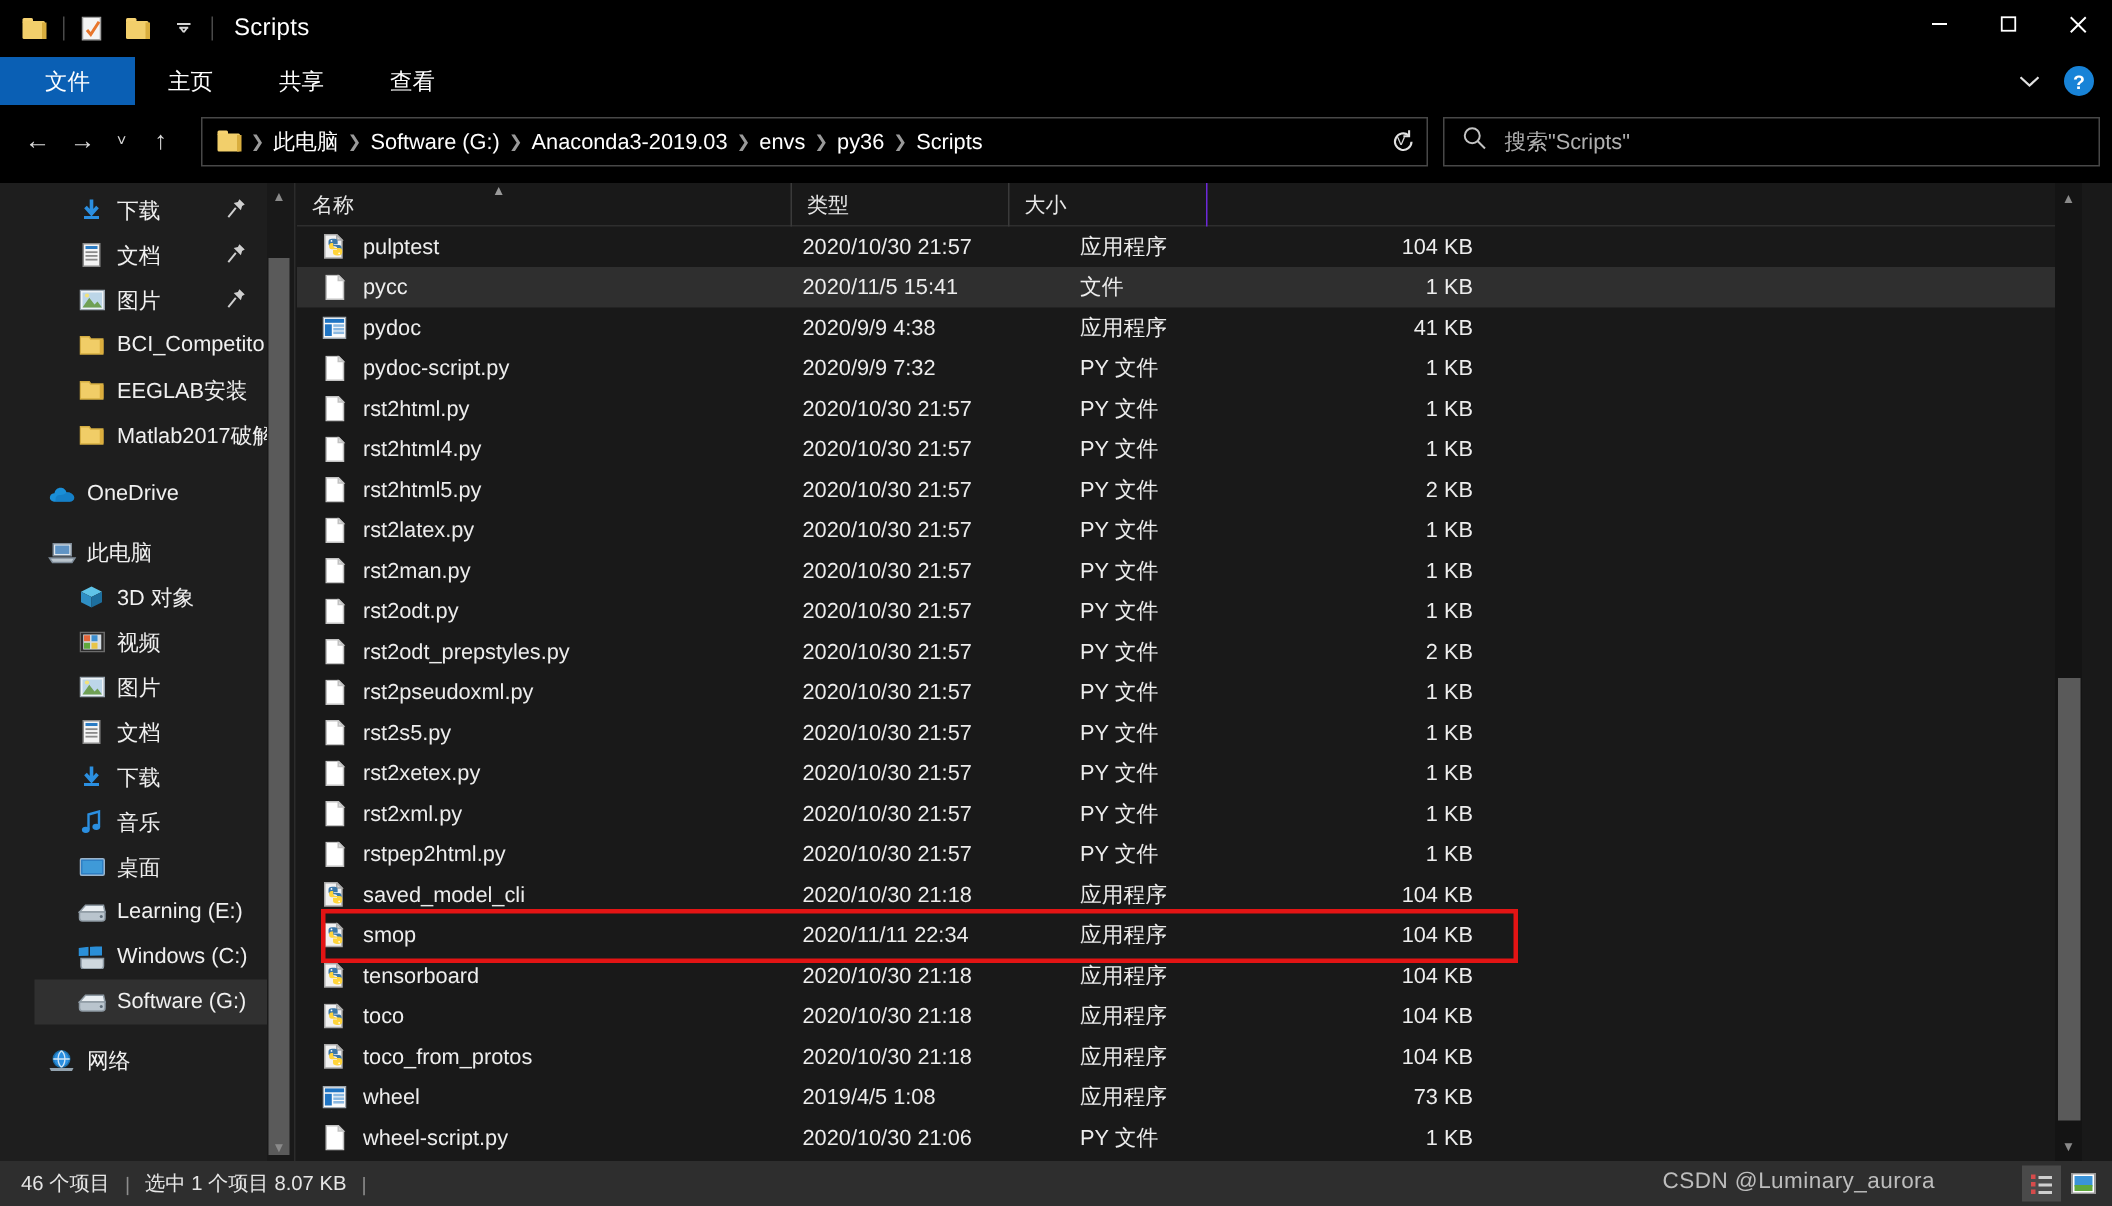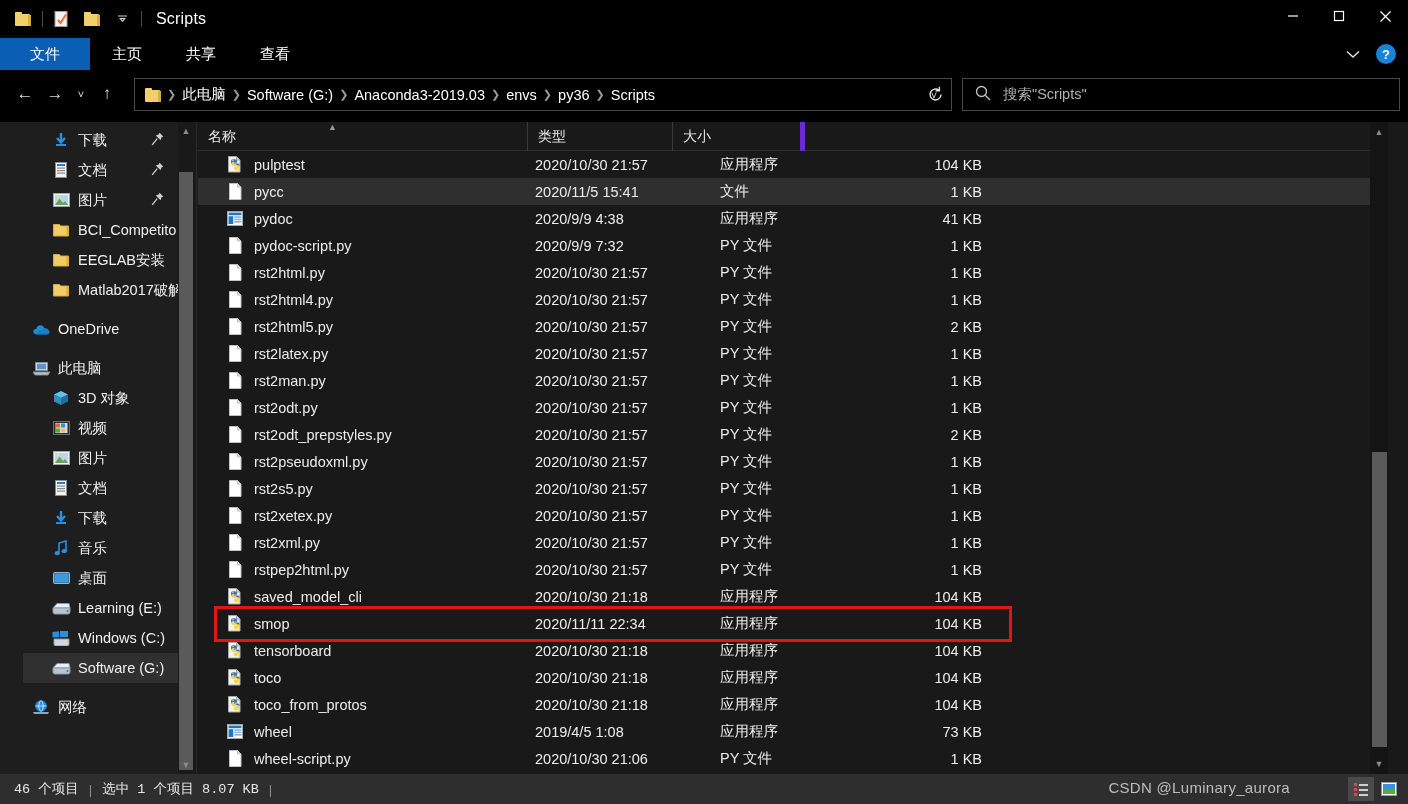--- a/index.html
+++ b/index.html
@@ -151,32 +151,32 @@
   }
   .colhdr {
     position: absolute; left: 0; top: 0; width: 1190px; height: 29px;
     border-bottom: 1px solid #2e2e2e; display: flex;
   }
   .col {
     position: relative; color: #e8e8e8; font-size: 14px;
     display: flex; align-items: center; padding-left: 10px;
     border-right: 1px solid #3a3a3a; height: 29px;
   }
-  .col.last { border-right: 5px solid #6d28d9; }
+  .col.last { border-right: 1px solid #6d28d9; }
   .sortmark {
     position: absolute; left: 130px; top: 0px; color: #9a9a9a; font-size: 9px;
   }
 
   .rows { position: absolute; left: 0; top: 29px; width: 1190px; height: 623px; }
   .row {
     height: 27px; display: flex; align-items: center; position: relative;
     color: #ededed; font-size: 14.5px; white-space: nowrap;
   }
   .row.sel { background: #2f2f2f; }
-  .c-name { width: 330px; display: flex; align-items: center; padding-left: 28px; overflow: hidden; }
+  .c-name { width: 330px; display: flex; align-items: center; padding-left: 16px; overflow: hidden; }
   .c-name .fi { width: 18px; height: 18px; margin-right: 10px; flex: none; display:flex; align-items:center; justify-content:center;}
   .c-date { width: 185px; padding-left: 7px; }
   .c-type { width: 145px; padding-left: 7px; }
   .c-size { width: 132px; text-align: right; padding-right: 8px; }
 
   
   .annot {
     position: absolute; border: 3px solid #e31414; pointer-events: none;
   }
 
@@ -185,21 +185,21 @@
     position: absolute; right: 0; top: 0; width: 18px; height: 652px; background: #141414;
   }
   .listscroll .sb-arrow { width: 18px; height: 20px; }
   .listscroll .sb-thumb { left: 2px; width: 15px; }
 
   
   .statusbar {
     position: absolute; left: 0; top: 774px; width: 1408px; height: 30px;
     background: #2e2e2e; display: flex; align-items: center;
   }
-  .st-text { color: #e6e6e6; font-size: 13.5px; padding-left: 14px; font-family: Liberation Mono, monospace; }
+  .st-text { color: #e6e6e6; font-size: 13.5px; padding-left: 14px; }
   .st-sep { color: #8d8d8d; font-size: 13px; padding: 0 10px; }
   .st-right { position: absolute; right: 6px; top: 0; height: 30px; display: flex; align-items: center; gap: 2px; }
   .viewbtn { width: 26px; height: 24px; display: flex; align-items: center; justify-content: center; }
   .viewbtn.active { background: #4a4a4a; }
   .vb-details { position: relative; width: 14px; height: 12px; }
   .vb-details .dot { position: absolute; left: 0; width: 3px; height: 3px; background: #d64b4b; }
   .vb-details .ln { position: absolute; left: 5px; width: 9px; height: 2px; background: #cfcfcf; }
   .vb-icons { position: relative; width: 16px; height: 14px; background: #ffffff; border: 1px solid #9a9a9a; }
   .vb-icons .sky { position: absolute; left: 1px; top: 1px; width: 12px; height: 7px; background: #3a93d8; }
   .vb-icons .grn { position: absolute; left: 1px; top: 7px; width: 12px; height: 4px; background: #5fa83c; }

